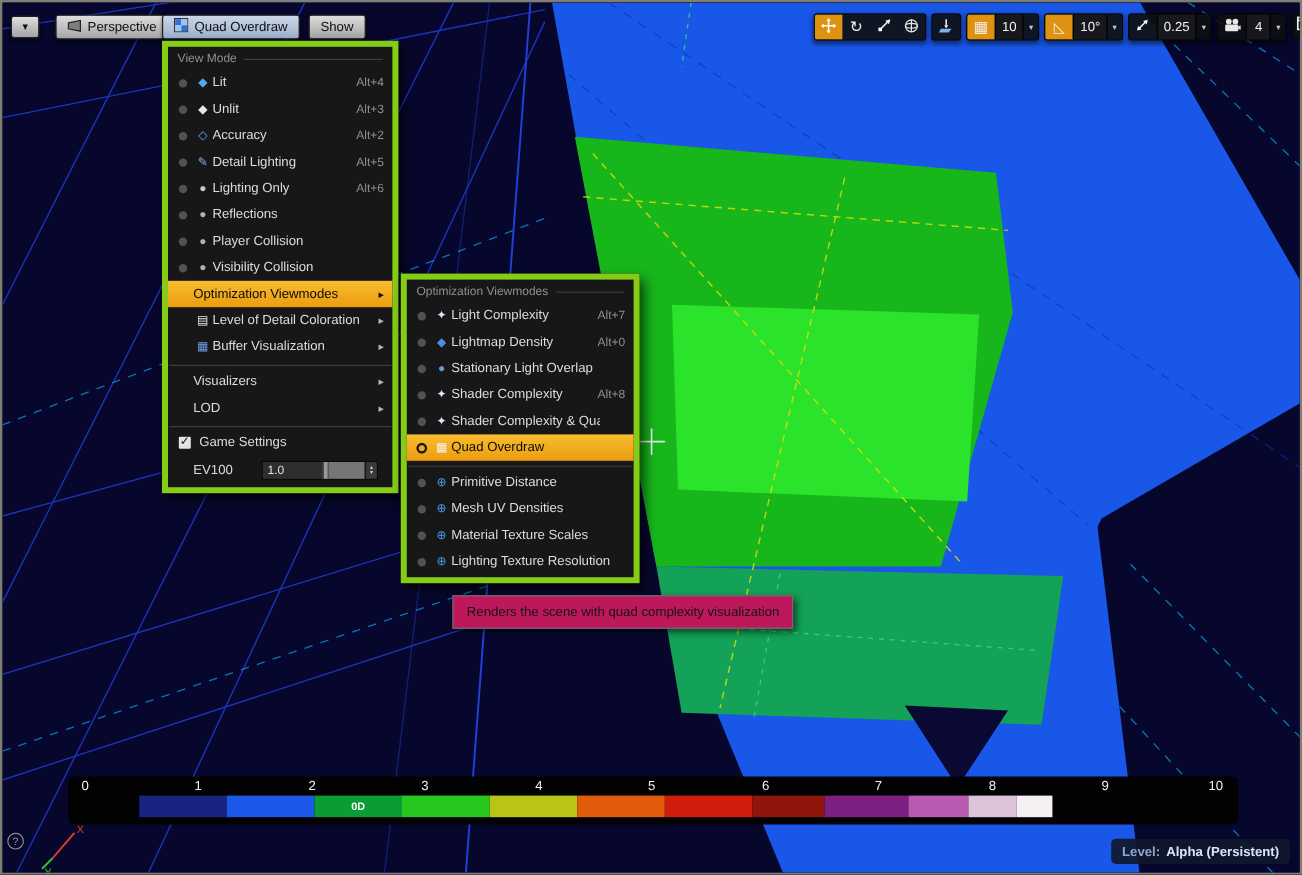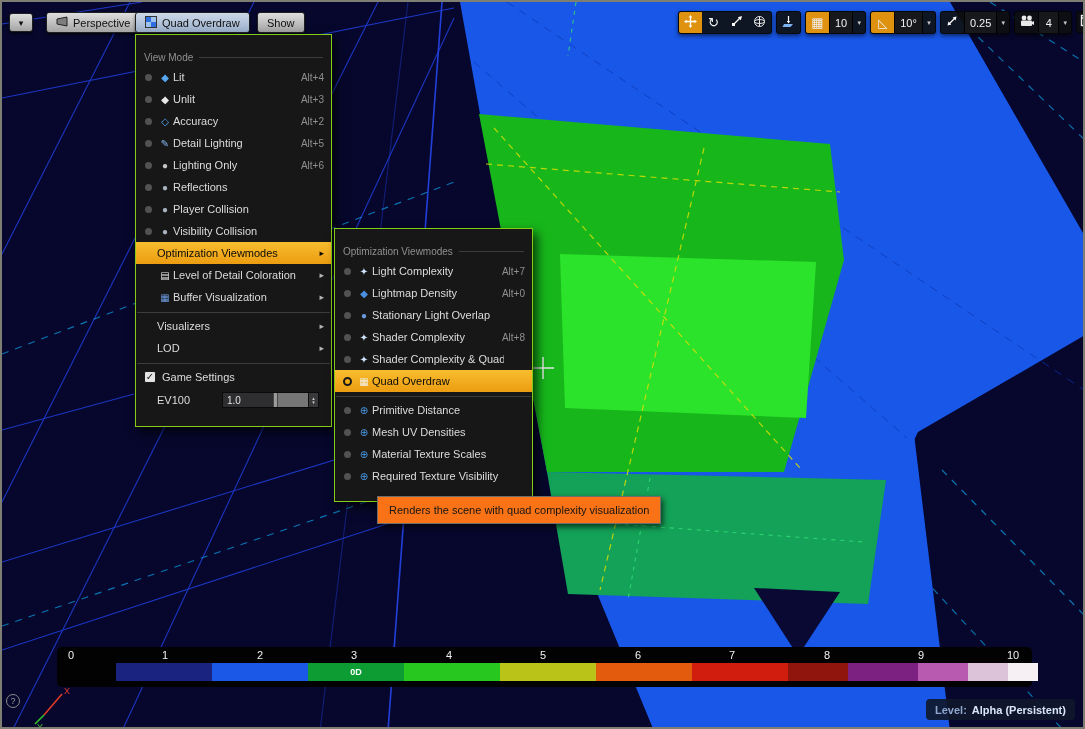--- a/index.html
+++ b/index.html
@@ -22,22 +22,22 @@
   .tgrp{display:flex;height:23px;background:rgba(14,15,17,.92);border:1px solid rgba(0,0,0,.6);
         border-radius:3px;overflow:hidden;box-shadow:0 2px 4px rgba(0,0,0,.55)}
   .tcell{width:23px;display:flex;align-items:center;justify-content:center;color:#efefef;font-size:13px}
   .tcell.active{background:#df9110}
   .tval{padding:0 5px;min-width:20px;display:flex;align-items:center;justify-content:center;
         font-size:11px;color:#f2f2f2;background:#17181b;border-left:1px solid #000}
   .tcaret{width:13px;display:flex;align-items:center;justify-content:center;font-size:7px;color:#c9c9c9;border-left:1px solid #000}
   .maxbtn{width:21px;height:22px;background:rgba(14,15,17,.92);border-radius:3px;display:flex;align-items:center;justify-content:center;border:1px solid rgba(0,0,0,.6)}
 
   
-  .menu{position:absolute;background:#171717;border:1px solid #84cc16;box-shadow:4px 5px 10px rgba(0,0,0,.7);
-        padding:14px 0;font-size:11px;color:#dcdcdc;z-index:8}
+  .menu{position:absolute;background:#171717;border:5px solid #84cc16;box-shadow:4px 5px 10px rgba(0,0,0,.7);
+        padding:2px 0;font-size:11px;color:#dcdcdc;z-index:8}
   .mhead{display:flex;align-items:center;gap:6px;padding:0 8px;height:17px;font-size:10px;color:#909090;white-space:nowrap}
   .mhead::after{content:"";flex:1;height:1px;background:#3d3d3d}
   .mi{display:flex;align-items:center;height:22px;padding:0 7px;white-space:nowrap}
   .dot{width:7px;height:7px;border-radius:50%;background:#525252;margin:0 5px 0 2px;flex:none}
   .dot.sel{width:9px;height:9px;background:#f3ad13;border:2px solid #191919;margin:0 4px 0 1px}
   .sp{width:14px;flex:none}
   .ic{width:16px;flex:none;text-align:center;font-size:10px}
   .lbl{flex:1;overflow:hidden}
   .sc{font-size:10px;color:#8f8f8f;margin-left:21px}
   .arr{font-size:9px;color:#b5b5b5;margin-left:8px}
@@ -52,33 +52,33 @@
   .chk i,.evspin i{font-style:normal;display:block}
   .ev{height:24px;padding-left:21px}
   .evbox{display:flex;width:97px;height:16px;border:1px solid #0b0b0b;margin-right:5px}
   .evval{background:#2e2e30;color:#e0e0e0;font-size:10px;width:50px;display:flex;align-items:center;padding-left:4px}
   .evhandle{width:5px;background:#9a9a9a;border-left:1px solid #454545;border-right:1px solid #454545}
   .evrest{flex:1;background:#767676}
   .evspin{width:10px;background:#39393b;display:flex;flex-direction:column;align-items:center;justify-content:center;
           font-size:5px;color:#cfcfcf;line-height:4px;border-left:1px solid #111}
 
   
-  .tip{position:absolute;left:375px;top:494px;padding:7px 11px;background:#f97316;color:#141414;
+  .tip{position:absolute;left:375px;top:494px;padding:7px 11px;background:#be185d;color:#141414;
        border:1px solid #6d6d6d;font-size:11px;white-space:nowrap;z-index:9;box-shadow:2px 3px 6px rgba(0,0,0,.65)}
 
   
   .legend{position:absolute;left:55px;top:645px;width:975px;height:40px;background:#020202;border-radius:5px;z-index:4}
   .lnums span{position:absolute;top:2px;font-size:11px;color:#f2f2f2}
   .lnums span:nth-child(1){left:11px}.lnums span:nth-child(2){left:105px}.lnums span:nth-child(3){left:200px}
   .lnums span:nth-child(4){left:294px}.lnums span:nth-child(5){left:389px}.lnums span:nth-child(6){left:483px}
   .lnums span:nth-child(7){left:578px}.lnums span:nth-child(8){left:672px}.lnums span:nth-child(9){left:767px}
   .lnums span:nth-child(10){left:861px}.lnums span:nth-child(11){left:950px}
   .lbands{position:absolute;left:59px;top:16px;height:18px;display:flex}
   .band{height:100%}
-  .b0,.b1,.b2,.b3,.b4,.b5,.b6{width:96px}
+  .b0,.b1,.b2,.b3,.b4,.b5,.b6{width:73px}
   .b7{width:60px}.b8{width:70px}.b9{width:50px}.b10{width:40px}.b11{width:30px}
   .b2{display:flex;align-items:center;justify-content:center}
   .odmark{font-size:9px;font-weight:bold;color:#ffffff}
 
   
   .lvl{position:absolute;left:924px;top:697px;height:21px;padding:0 9px;display:flex;align-items:center;gap:5px;
        background:rgba(16,24,43,.92);border-radius:4px;font-size:11px;font-weight:bold;z-index:4}
   .lvl .k{color:#8fa6cf}.lvl .v{color:#d9e5fb}
   .help{position:absolute;left:4px;top:692px;width:14px;height:14px;border:1px solid #8a8a8a;border-radius:50%;
         color:#9a9a9a;font-size:9px;display:flex;align-items:center;justify-content:center;z-index:4}
@@ -418,21 +418,21 @@
       <span class="lbl">Mesh UV Densities</span>
     </div>
     <div class="mi">
       <span class="dot"></span>
       <span class="ic c-globe">⊕</span>
       <span class="lbl">Material Texture Scales</span>
     </div>
     <div class="mi">
       <span class="dot"></span>
       <span class="ic c-globe">⊕</span>
-      <span class="lbl">Required Texture Visibility</span>
+      <span class="lbl">Lighting Texture Resolution</span>
     </div>
   </div>
 
   <div class="tip"><span>Renders the scene with quad complexity visualization</span></div>
 
   <div class="legend">
     <div class="lnums">
       <span>0</span>
         <span>1</span>
         <span>2</span>

